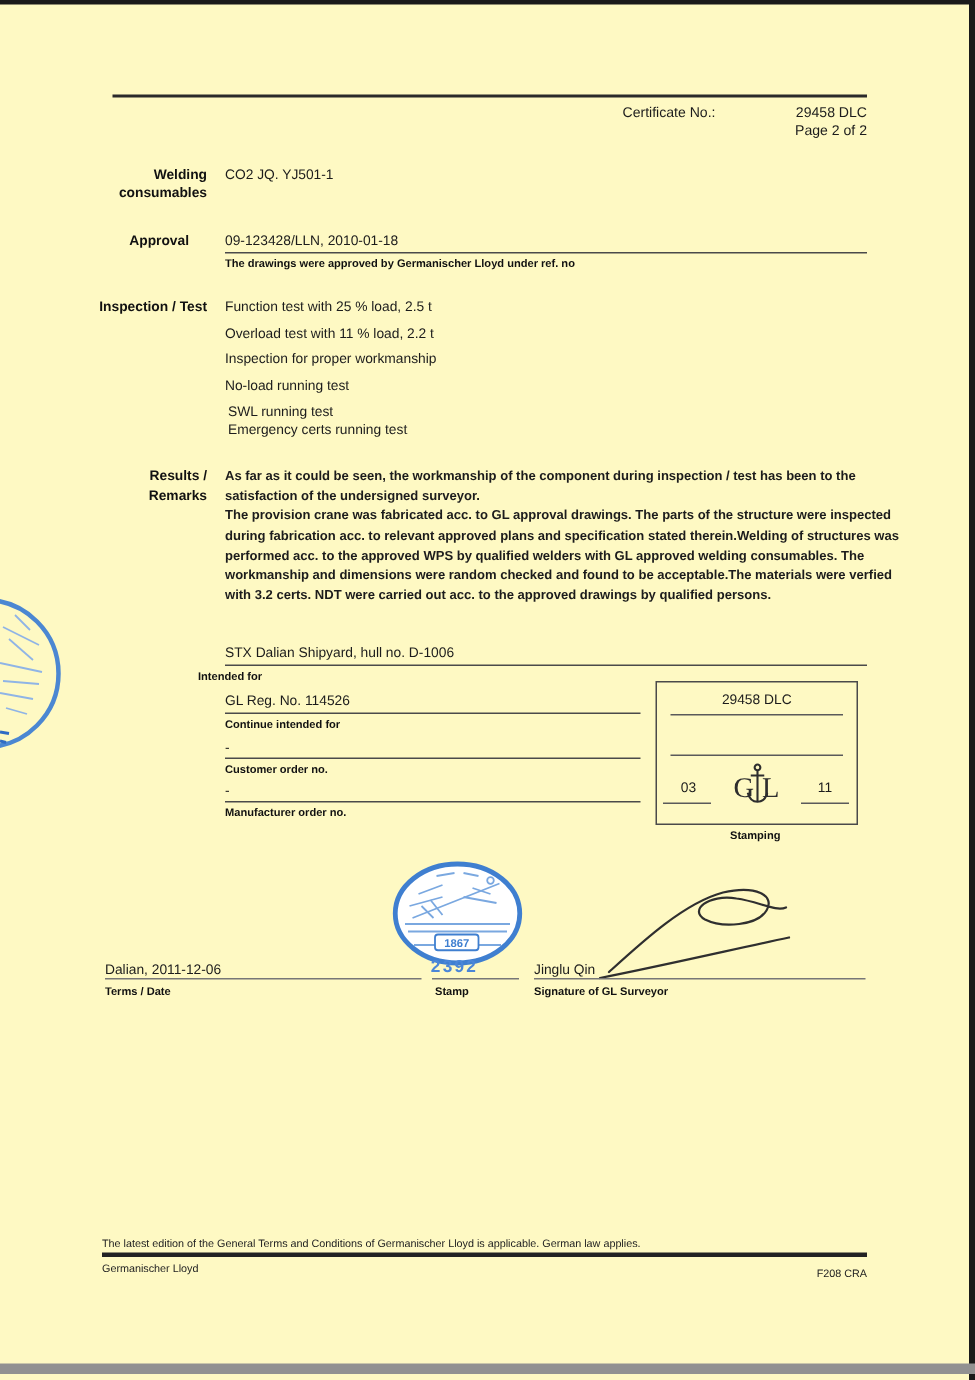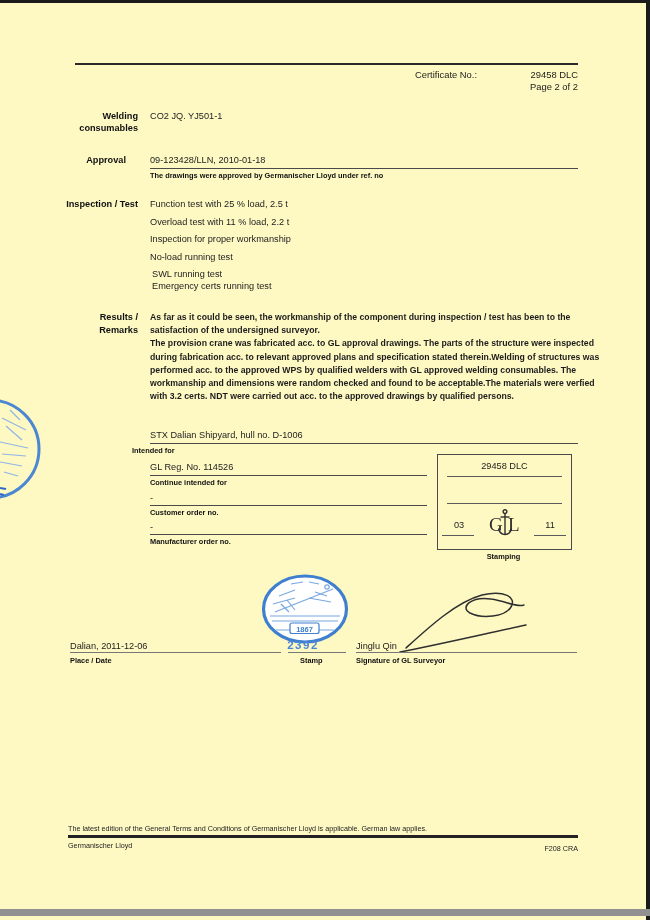--- a/index.html
+++ b/index.html
@@ -142,24 +142,24 @@
 
   <svg class="abs" style="left:398px;top:590px;" width="130" height="66" viewBox="0 0 130 66">
     <g stroke="#2f2f2f" stroke-width="1.5" fill="none" stroke-linecap="round">
       <path d="M 8 58 C 30 38, 58 12, 84 5 C 106 0, 119 7, 113 17 C 107 27, 84 29, 72 23 C 61 17, 74 6, 93 9 C 108 11, 119 18, 126 15"></path>
       <path d="M 2 62 C 38 55, 86 44, 128 35"></path>
     </g>
   </svg>
 
   <div class="abs val" style="left:70px;top:640px;">Dalian, 2011-12-06</div>
   <div class="abs hline" style="left:70px;top:652px;width:211px;background:#777;"></div>
-  <div class="abs mini" style="left:70px;top:656px;">Place / Date</div>
+  <div class="abs mini" style="left:70px;top:656px;">Terms / Date</div>
 
   <div class="abs hline" style="left:288px;top:652px;width:58px;background:#777;"></div>
-  <div class="abs mini" style="left:300px;top:656px;">Stamp</div>
+  <div class="abs mini" style="left:290px;top:656px;">Stamp</div>
 
   <div class="abs val" style="left:356px;top:640px;">Jinglu Qin</div>
   <div class="abs hline" style="left:356px;top:652px;width:221px;background:#777;"></div>
   <div class="abs mini" style="left:356px;top:656px;">Signature of GL Surveyor</div>
 
   <div class="abs foot" style="left:68px;top:824px;">The latest edition of the General Terms and Conditions of Germanischer Lloyd is applicable. German law applies.</div>
   <div class="abs" style="left:68px;top:835px;width:510px;height:2.5px;background:#222;"></div>
   <div class="abs foot" style="left:68px;top:841px;">Germanischer Lloyd</div>
   <div class="abs foot r" style="left:480px;top:844px;width:98px;">F208 CRA</div>
 

